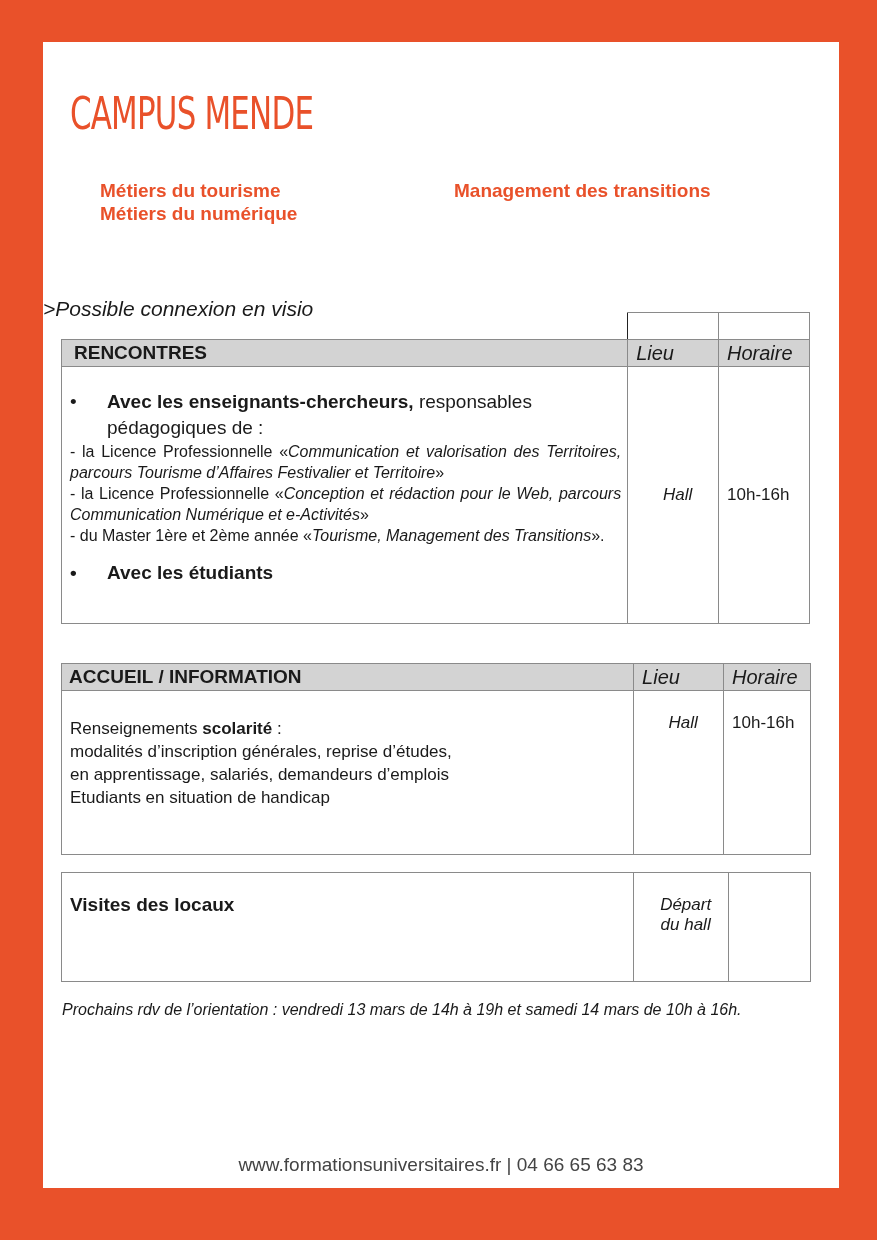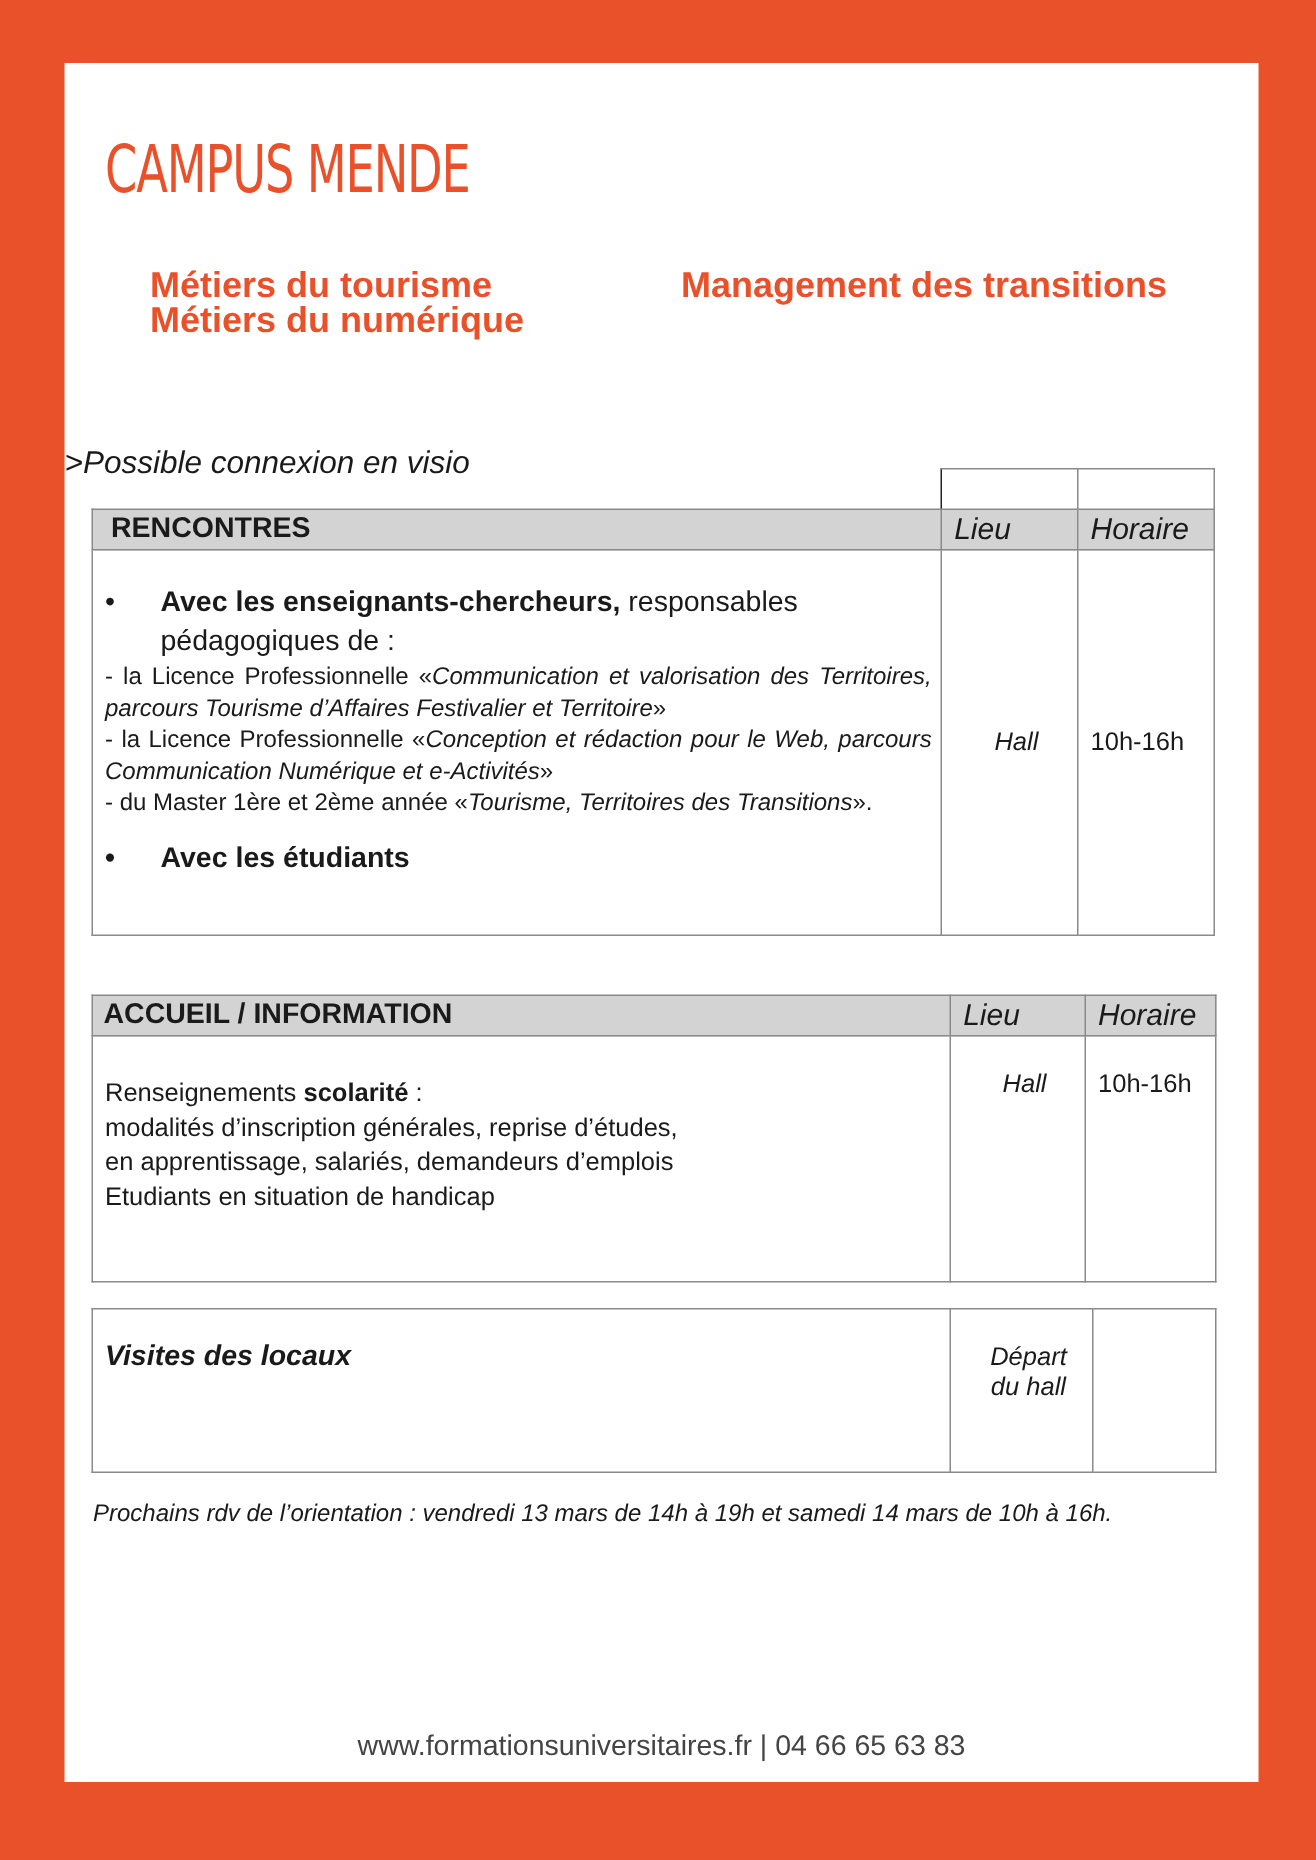--- a/index.html
+++ b/index.html
@@ -3,21 +3,21 @@
 <meta charset="utf-8">
 <style>
   html, body { margin:0; padding:0; }
   body { width:877px; height:1240px; background:#e9512a; position:relative; overflow:hidden;
          font-family:"Liberation Sans", sans-serif; color:#1a1a1a; }
   .page { position:absolute; left:43px; top:42px; width:796px; height:1146px; background:#ffffff; }
   .campus { position:absolute; left:27px; top:50px; font-family:"DejaVu Sans Condensed","Liberation Sans Narrow","Liberation Sans", sans-serif;
             font-size:44px; letter-spacing:-1px; color:#e9512a; font-weight:normal; transform:scaleX(0.78); transform-origin:left top; line-height:1; }
   .addr { position:absolute; left:279px; top:46px; font-size:19px; color:#3a3a3a; line-height:26px; }
   .addr .hours { font-weight:bold; }
-  .fields { position:absolute; top:137px; font-size:24px; font-weight:bold; color:#e9512a; line-height:23px; }
+  .fields { position:absolute; top:137px; font-size:19px; font-weight:bold; color:#e9512a; line-height:23px; }
   .fields.left { left:57px; }
   .fields.right { left:411px; }
   .visio { position:absolute; left:0px; top:233px; font-size:21px; font-style:italic; color:#1a1a1a;margin-top:22px; }
   table { position:absolute; border-collapse:collapse; }
   td, th { border:1px solid #8a8a8a; padding:0; vertical-align:top; }
   .hdr td { background:#d3d3d3; height:26px; vertical-align:middle; }
   .hdr .title { font-weight:bold; font-size:19px; padding-left:12px; }
   .hdr .col { font-style:italic; font-size:20px; padding-left:8px; border-left:1px solid #222; }
   .vline { border-left:1px solid #222 !important; }
   .t1 { left:18px; top:270px; width:749px; }
@@ -27,21 +27,21 @@
   .content { padding:0 6px 0 8px; font-size:16px; line-height:21px; text-align:justify; }
   .bullet { display:flex; font-size:19px; line-height:26px; text-align:left; }
   .bullet .dot { width:37px; flex:none; }
   .bold { font-weight:bold; }
   .it { font-style:italic; }
   .lieu { font-style:italic; font-size:17px; padding-left:9px;text-align:center; }
   .hor { font-size:17px; padding-left:8px; }
   .t2 { left:18px; top:621px; width:750px; }
   .t3 { left:18px; top:830px; width:750px; }
   .body2 td { height:141px; }
-  .body3 td { height:86px;font-style:italic; }
+  .body3 td { height:86px; }
   .plain { font-size:17px; line-height:23px; padding-left:8px; }
   .next { position:absolute; left:19px; top:958px; width:750px; font-size:16px; font-style:italic; line-height:20px; text-align:justify; }
   .footer { position:absolute; left:0; width:796px; top:1112px; text-align:center; font-size:19px; color:#444; }
 </style>
 </head>
 <body>
 
 <div class="page">
   <div class="campus">CAMPUS MENDE</div>
   <div class="fields left">
@@ -72,21 +72,21 @@
     </tr>
     <tr class="body1">
       <td class="content">
         <div style="height:22px"></div>
         <div class="bullet">
           <span class="dot">•</span>
           <span><span class="bold">Avec les enseignants-chercheurs,</span><span> responsables pédagogiques de :</span></span>
         </div>
         <div><span>- la Licence Professionnelle «</span><span class="it">Communication et valorisation des Territoires, parcours Tourisme d’Affaires Festivalier et Territoire</span><span>»</span></div>
         <div><span>- la Licence Professionnelle «</span><span class="it">Conception et rédaction pour le Web, parcours Communication Numérique et e-Activités</span><span>»</span></div>
-        <div><span>- du Master 1ère et 2ème année «</span><span class="it">Tourisme, Territoires des Transitions</span><span>».</span></div>
+        <div><span>- du Master 1ère et 2ème année «</span><span class="it">Tourisme, Management des Transitions</span><span>».</span></div>
         <div style="height:14px"></div>
         <div class="bullet bold">
           <span class="dot">•</span>
           <span>Avec les étudiants</span>
         </div>
       </td>
       <td class="lieu vline" style="vertical-align:middle">Hall</td>
       <td class="hor vline" style="vertical-align:middle">10h-16h</td>
     </tr>
   </tbody>

